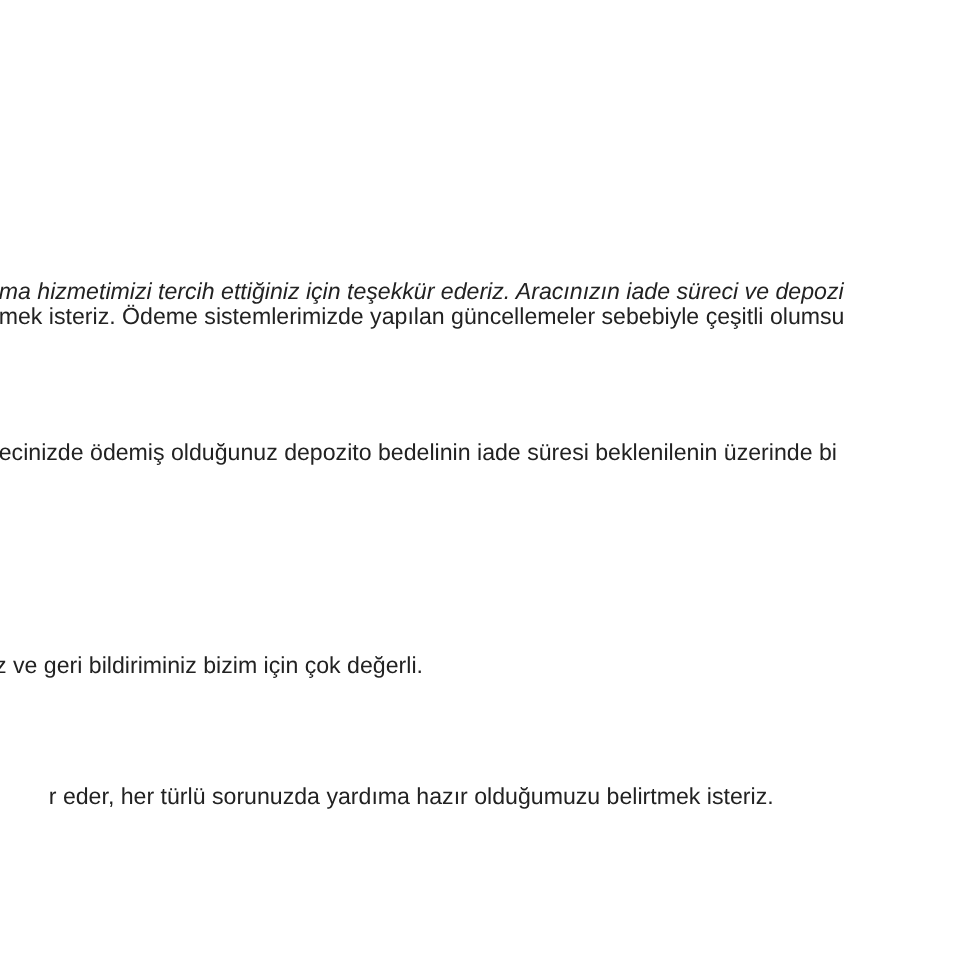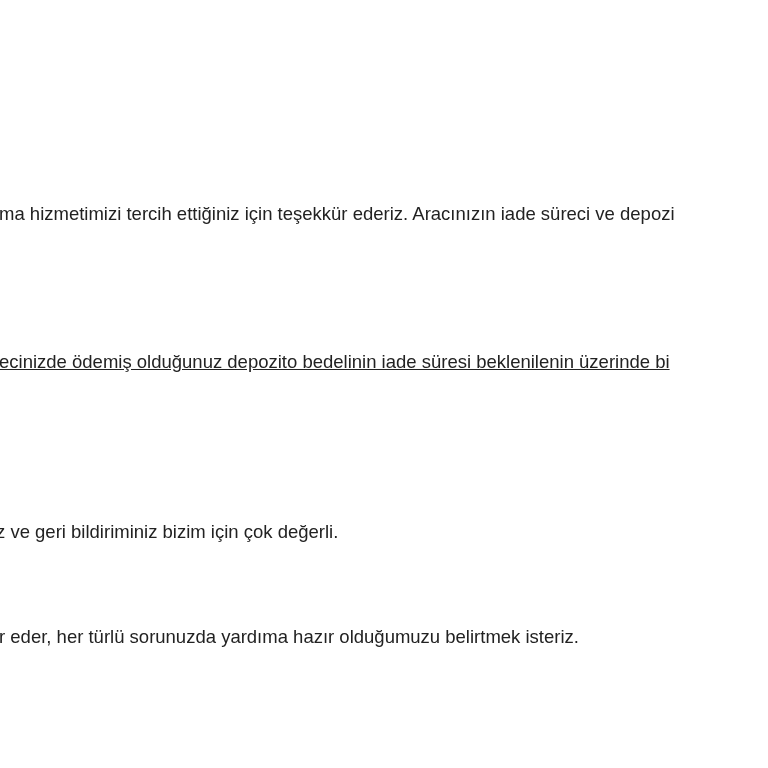--- a/index.html
+++ b/index.html
@@ -11,20 +11,21 @@
       font-family: "Liberation Sans", sans-serif;
       font-size: 18.5px;
       color: #222222;
       line-height: 24px;
     }
   </style>
 </head>
 <body>
 
 <div class="viewport">
-  <div class="line" style="left:-1px; top:202px;">ma hizmetimizi tercih ettiğiniz için teşekkür ederiz. Aracınızın iade süreci ve depozi</div>
+  <div class="line" style="left:-1px; top:221px;font-style:italic;">ma hizmetimizi tercih ettiğiniz için teşekkür ederiz. Aracınızın iade süreci ve depozi</div>
+  <div class="line" style="left:-1px; top:241px;">mek isteriz. Ödeme sistemlerimizde yapılan güncellemeler sebebiyle çeşitli olumsu</div>
 
-  <div class="line" style="left:-1px; top:350px;text-decoration:underline;">ecinizde ödemiş olduğunuz depozito bedelinin iade süresi beklenilenin üzerinde bi</div>
+  <div class="line" style="left:-1px; top:350px;">ecinizde ödemiş olduğunuz depozito bedelinin iade süresi beklenilenin üzerinde bi</div>
 
   <div class="line" style="left:-4px; top:520px;">z ve geri bildiriminiz bizim için çok değerli.</div>
 
-  <div class="line" style="left:-1px; top:625px;">r eder, her türlü sorunuzda yardıma hazır olduğumuzu belirtmek isteriz.</div>
+  <div class="line" style="left:-1px; top:625px;padding-left:40px;">r eder, her türlü sorunuzda yardıma hazır olduğumuzu belirtmek isteriz.</div>
 </div>
 
 </body></html>

